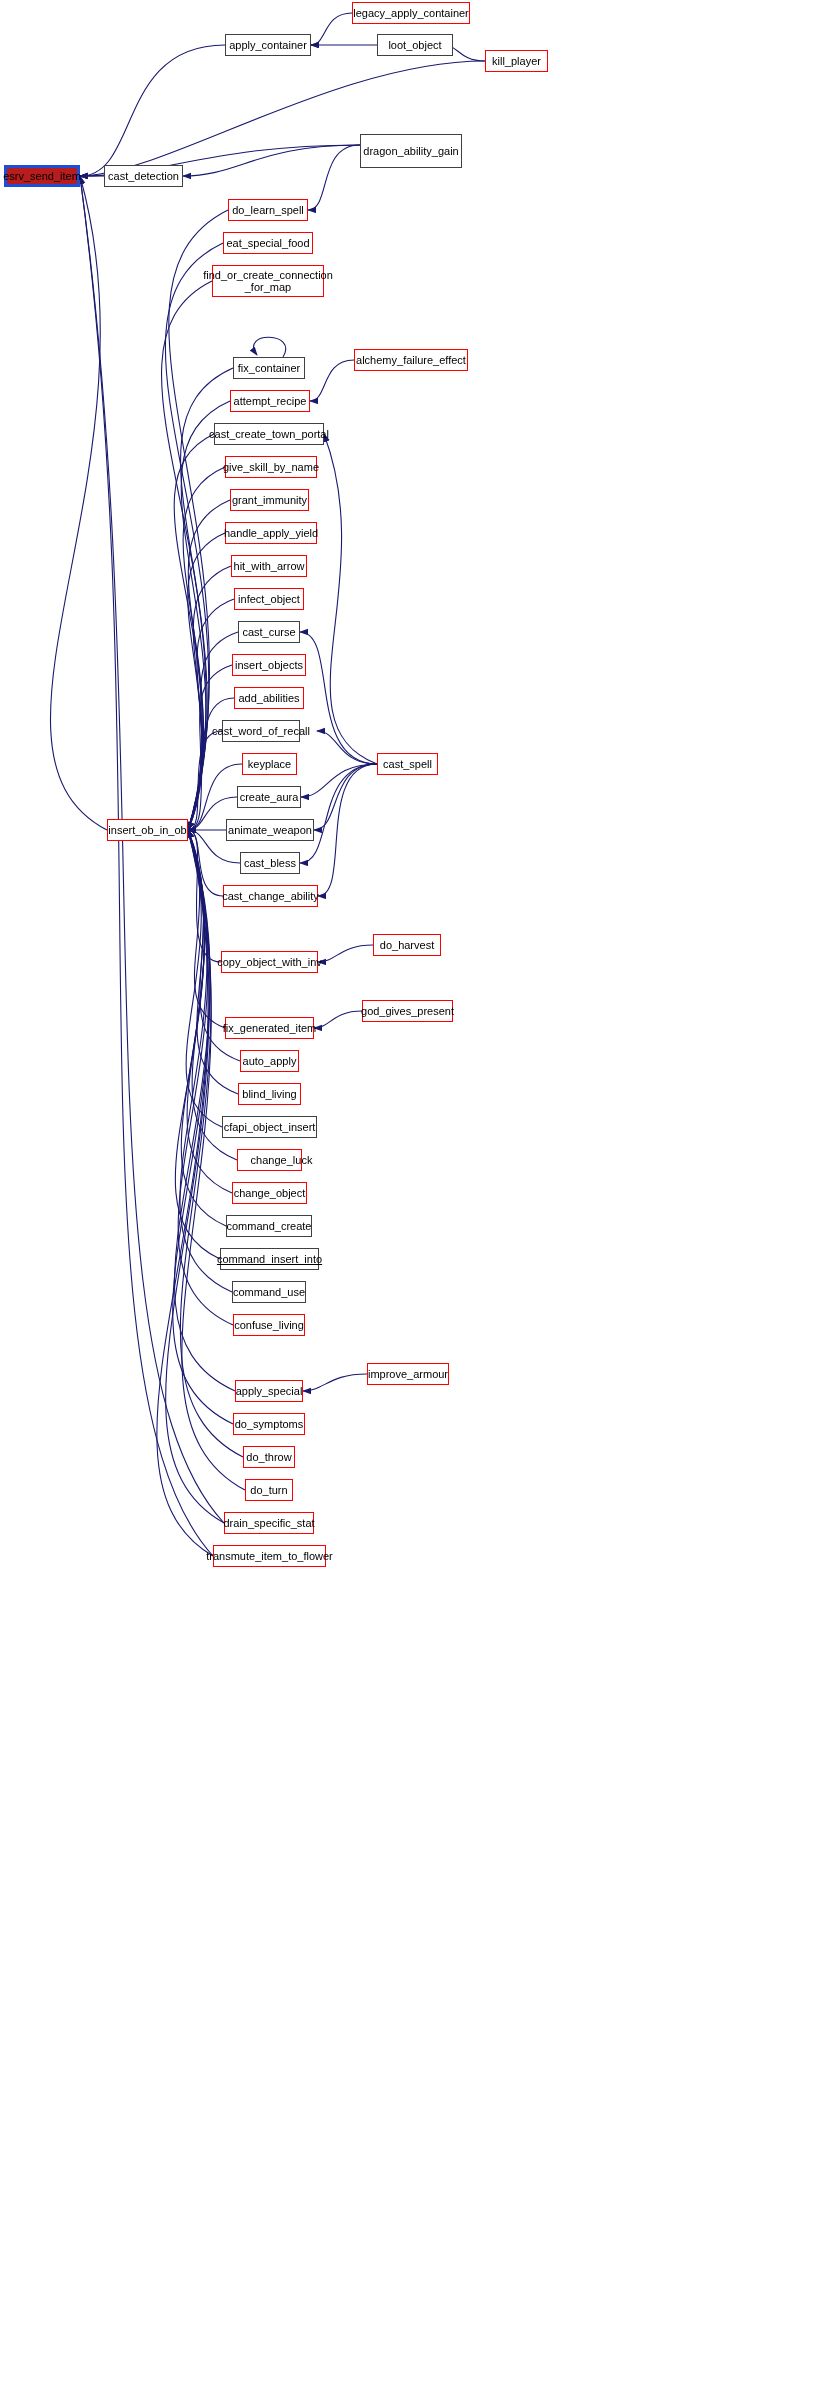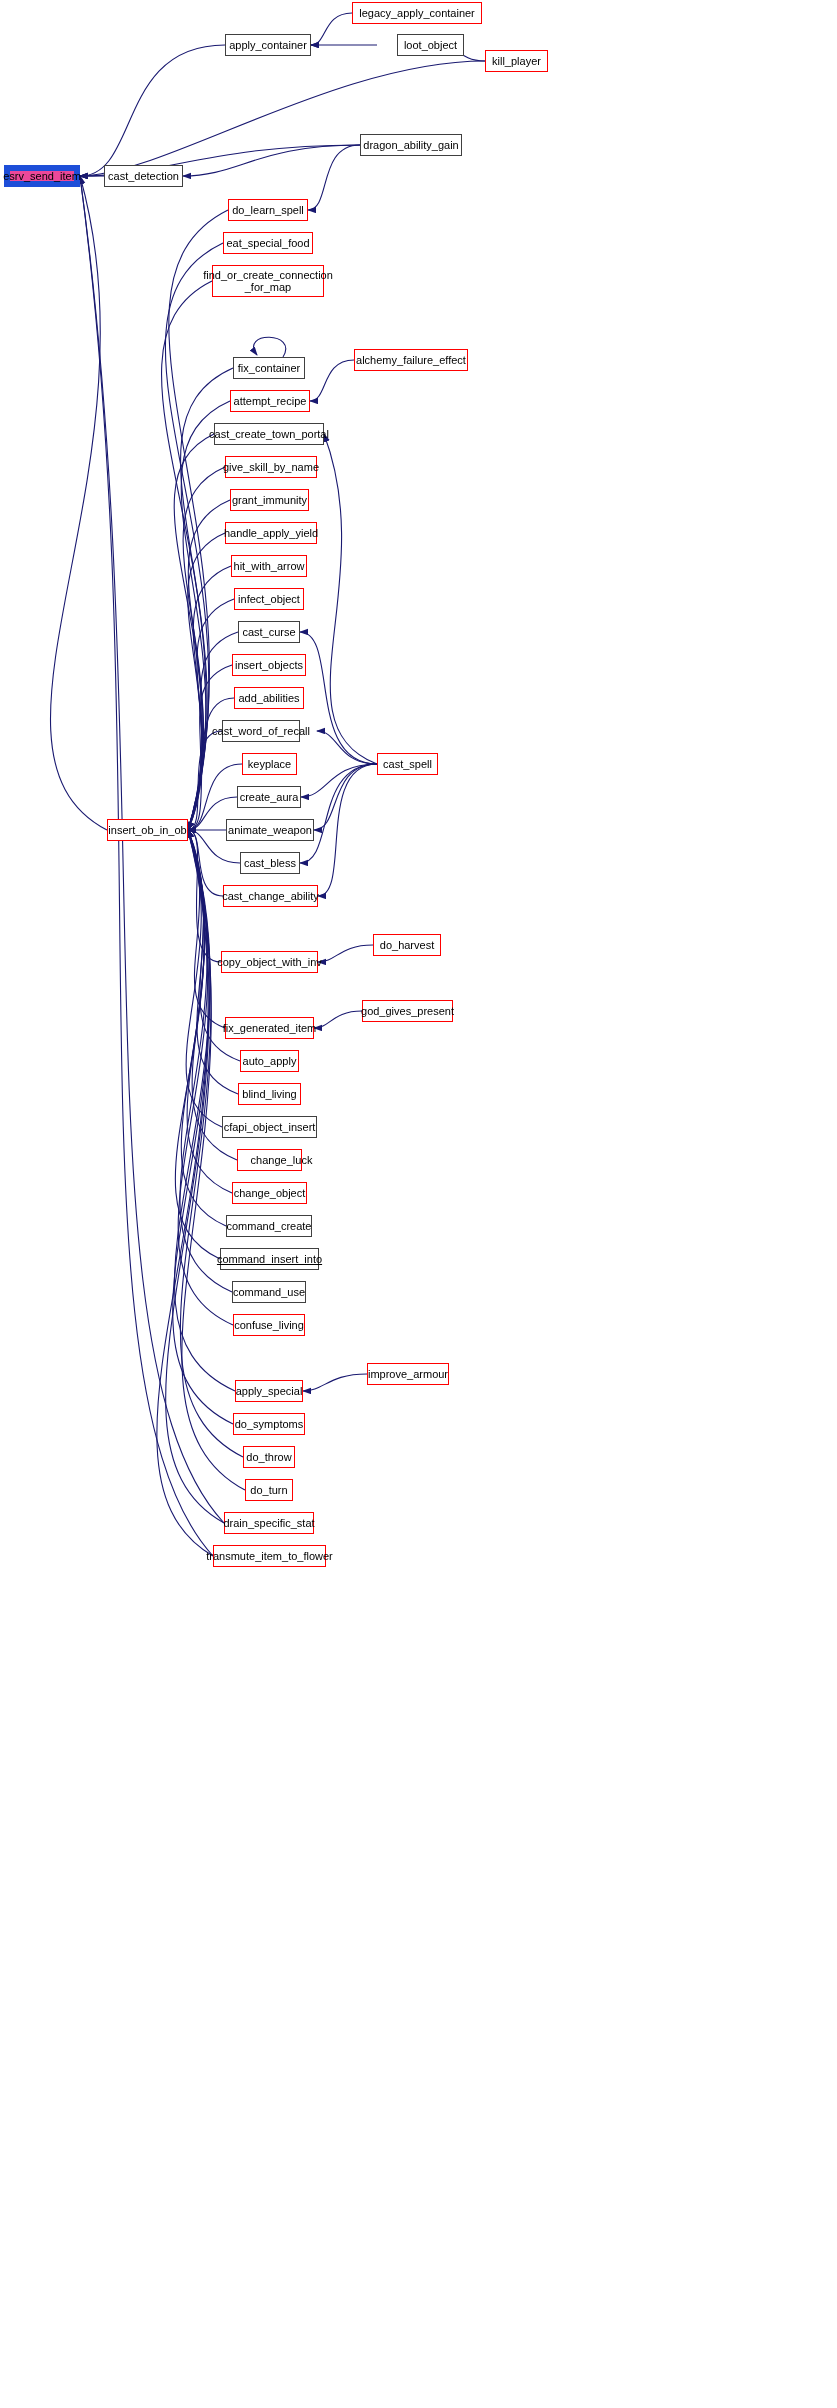--- a/index.html
+++ b/index.html
@@ -14,21 +14,21 @@
     font-family:"Liberation Sans",sans-serif;
     font-size:11px;
     line-height:12px;
     color:#000;
     background:#ffffff;
     white-space:pre;
     letter-spacing:0px;
   }
   .node.black{border:1px solid #404040;}
   .node.red{border:1px solid #ff0000;}
-  .node.root{border:6px solid #1d4ed8;background:#ec4899;}
+  .node.root{border:3px solid #1d4ed8;background:#b91c1c;}
 </style>
 </head>
 <body>
 
 <div id="graph-root">
   <svg class="edges" id="edge-layer" viewBox="0 0 837 2408" xmlns="http://www.w3.org/2000/svg">
     <defs>
       <marker id="arrow" markerWidth="9" markerHeight="9" refX="8" refY="3.2" orient="auto" markerUnits="userSpaceOnUse">
         <path d="M0,0 L9,3.2 L0,6.4 z" fill="#191970"></path>
       </marker>
@@ -94,24 +94,24 @@
         <path d="M224,1523 C74,1439.84 270.5,1141.85 188,830" marker-end="url(#arrow)"></path>
         <path d="M213,1556 C63,1468.88 270.5,1156.7 188,830" marker-end="url(#arrow)"></path>
         <path d="M213,1556 C63,1390.4 162.5,797 80,176" marker-end="url(#arrow)"></path>
         <path d="M224,1523 C74,1361.3600000000001 162.5,782.15 80,176" marker-end="url(#arrow)"></path>
       </g>
   </svg>
   <div id="node-layer">
       <div class="node root" style="left: 4px; top: 165px; width: 76px; height: 22px;">esrv_send_item</div>
       <div class="node black" style="left: 104px; top: 165px; width: 79px; height: 22px;">cast_detection</div>
       <div class="node black" style="left: 225px; top: 34px; width: 86px; height: 22px;">apply_container</div>
-      <div class="node red" style="left: 352px; top: 2px; width: 130px; height: 22px;">legacy_apply_container</div>
-      <div class="node black" style="left: 377px; top: 34px; width: 67px; height: 22px; margin-left: 20px;">loot_object</div>
+      <div class="node red" style="left: 352px; top: 2px; width: 118px; height: 22px;">legacy_apply_container</div>
+      <div class="node black" style="left: 377px; top: 34px; width: 76px; height: 22px;">loot_object</div>
       <div class="node red" style="left: 485px; top: 50px; width: 63px; height: 22px;">kill_player</div>
-      <div class="node black" style="left: 360px; top: 134px; width: 102px; height: 22px;">dragon_ability_gain</div>
+      <div class="node black" style="left: 360px; top: 134px; width: 102px; height: 34px;">dragon_ability_gain</div>
       <div class="node red" style="left: 228px; top: 199px; width: 80px; height: 22px;">do_learn_spell</div>
       <div class="node red" style="left: 223px; top: 232px; width: 90px; height: 22px;">eat_special_food</div>
       <div class="node red" style="left: 212px; top: 265px; width: 112px; height: 32px;">find_or_create_connection
 _for_map</div>
       <div class="node black" style="left: 233px; top: 357px; width: 72px; height: 22px; text-align: right;">fix_container</div>
       <div class="node red" style="left: 354px; top: 349px; width: 114px; height: 22px;">alchemy_failure_effect</div>
       <div class="node red" style="left: 230px; top: 390px; width: 80px; height: 22px;">attempt_recipe</div>
       <div class="node black" style="left: 214px; top: 423px; width: 110px; height: 22px;">cast_create_town_portal</div>
       <div class="node red" style="left: 225px; top: 456px; width: 92px; height: 22px;">give_skill_by_name</div>
       <div class="node red" style="left: 230px; top: 489px; width: 79px; height: 22px;">grant_immunity</div>

